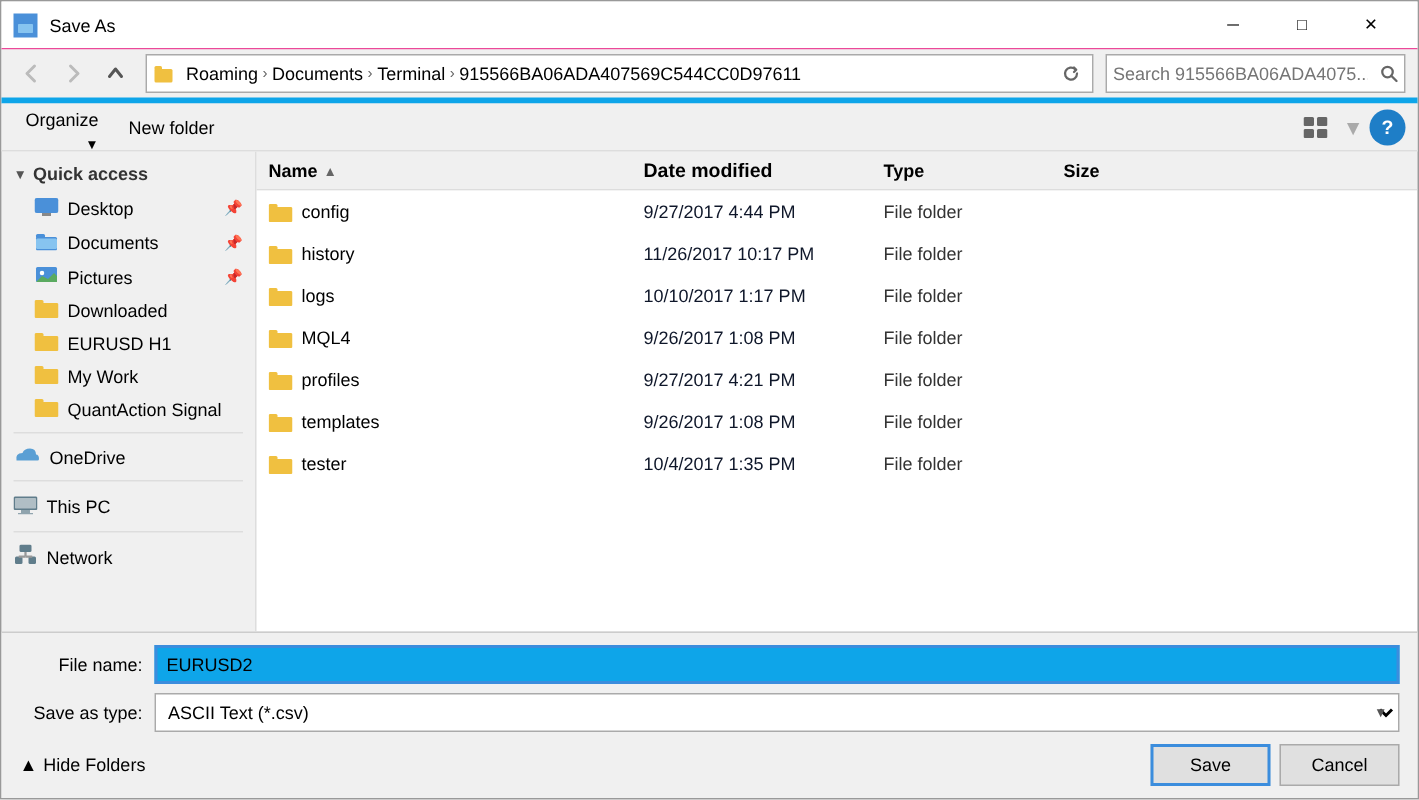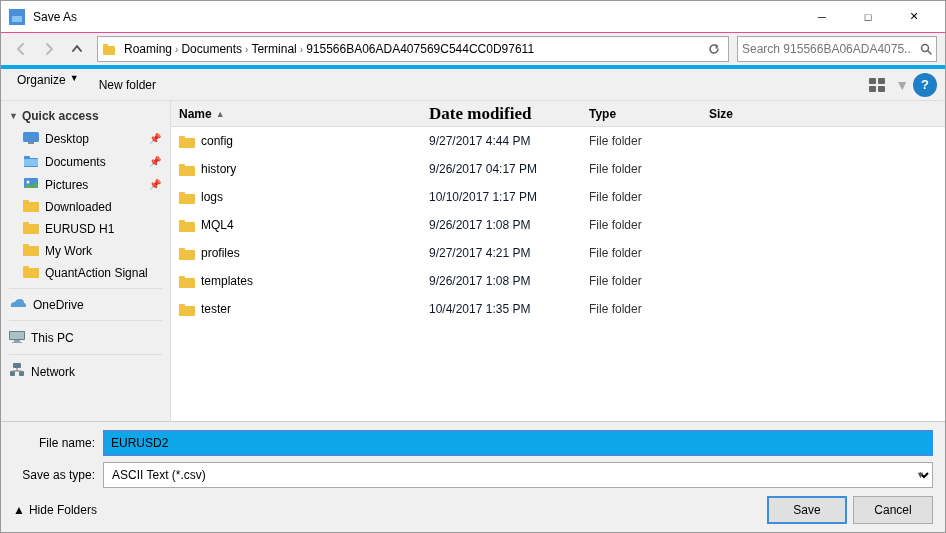--- a/index.html
+++ b/index.html
@@ -131,25 +131,26 @@
       background: #f0f0f0;
       display: flex;
       align-items: center;
       padding: 0 8px;
       border-bottom: 1px solid #ddd;
       gap: 4px;
     }
     .organize-btn {
       height: 24px;
       padding: 0 8px;
-      display: flex; align-items: flex-start; gap: 4px;
+      display: flex; align-items: flex-end; gap: 4px;
       background: transparent;
       border: none;
       cursor: pointer;
       font-size: 12px;
+      flex-direction: column;
     }
     .new-folder-btn {
       height: 24px;
       padding: 0 8px;
       display: flex; align-items: center;
       background: transparent;
       border: none;
       cursor: pointer;
       font-size: 12px;
     }
@@ -235,21 +236,21 @@
     }
     .file-list-header {
       display: flex;
       align-items: center;
       background: #f0f0f0;
       border-bottom: 1px solid #ddd;
       padding: 0 8px;
       height: 26px;
     }
     .col-name { flex: 0 0 250px; font-size: 12px; font-weight: 600; cursor: pointer; display: flex; align-items: center; gap: 4px; }
-    .col-date { flex: 0 0 160px; font-size: 17px; font-weight: 600; cursor: pointer; font-family: Liberation Serif, serif; }
+    .col-date { flex: 0 0 160px; font-size: 13px; font-weight: 600; cursor: pointer; }
     .col-type { flex: 0 0 120px; font-size: 12px; font-weight: 600; cursor: pointer; }
     .col-size { flex: 0 0 80px; font-size: 12px; font-weight: 600; cursor: pointer; }
     .sort-arrow { font-size: 9px; color: #666; }
 
     .file-list {
       flex: 1;
       overflow-y: auto;
       background: #fff;
     }
     .file-row {
@@ -619,21 +620,21 @@
       <div class="file-cell-size"></div>
     </div>
           <div class="file-row">
       <div class="file-cell-name">
         <svg width="16" height="13" viewBox="0 0 16 13">
                 <rect x="0" y="3" width="16" height="10" rx="1" fill="#f0c040"></rect>
                 <rect x="0" y="1" width="6" height="3" rx="1" fill="#f0c040"></rect>
               </svg>
         <span>history</span>
       </div>
-      <div class="file-cell-date">9/26/2017 04:17 PM</div>
+      <div class="file-cell-date">11/26/2017 10:17 PM</div>
       <div class="file-cell-type">File folder</div>
       <div class="file-cell-size"></div>
     </div>
           <div class="file-row">
       <div class="file-cell-name">
         <svg width="16" height="13" viewBox="0 0 16 13">
                 <rect x="0" y="3" width="16" height="10" rx="1" fill="#f0c040"></rect>
                 <rect x="0" y="1" width="6" height="3" rx="1" fill="#f0c040"></rect>
               </svg>
         <span>logs</span>

